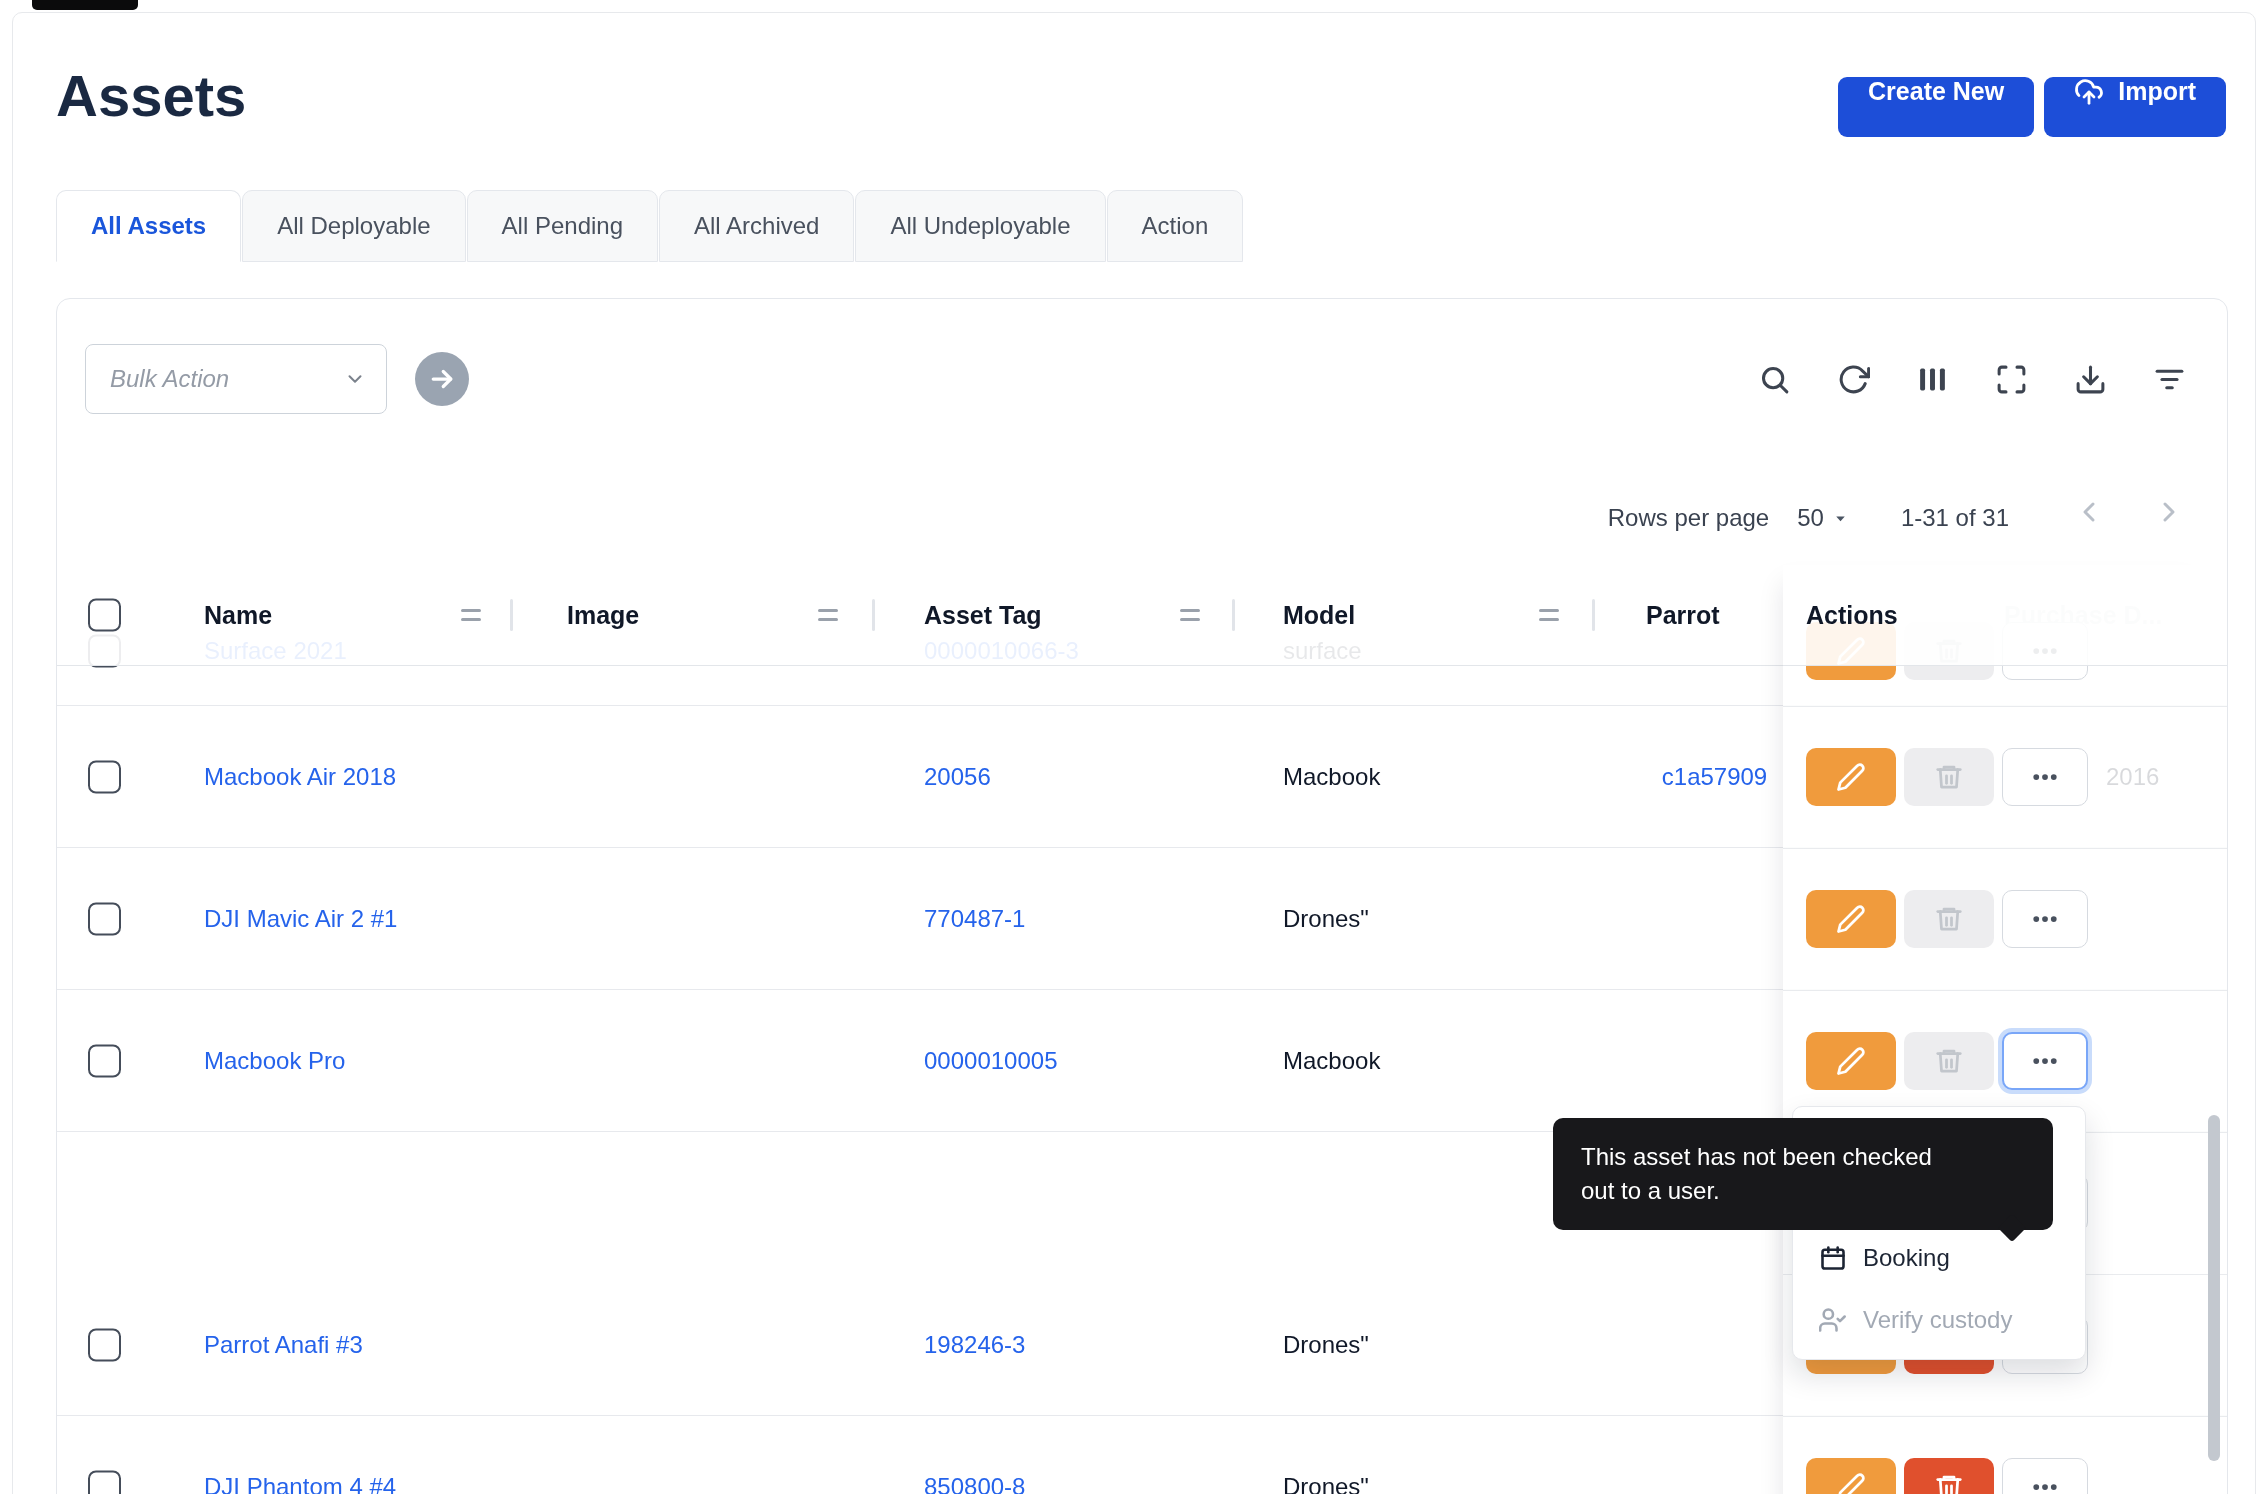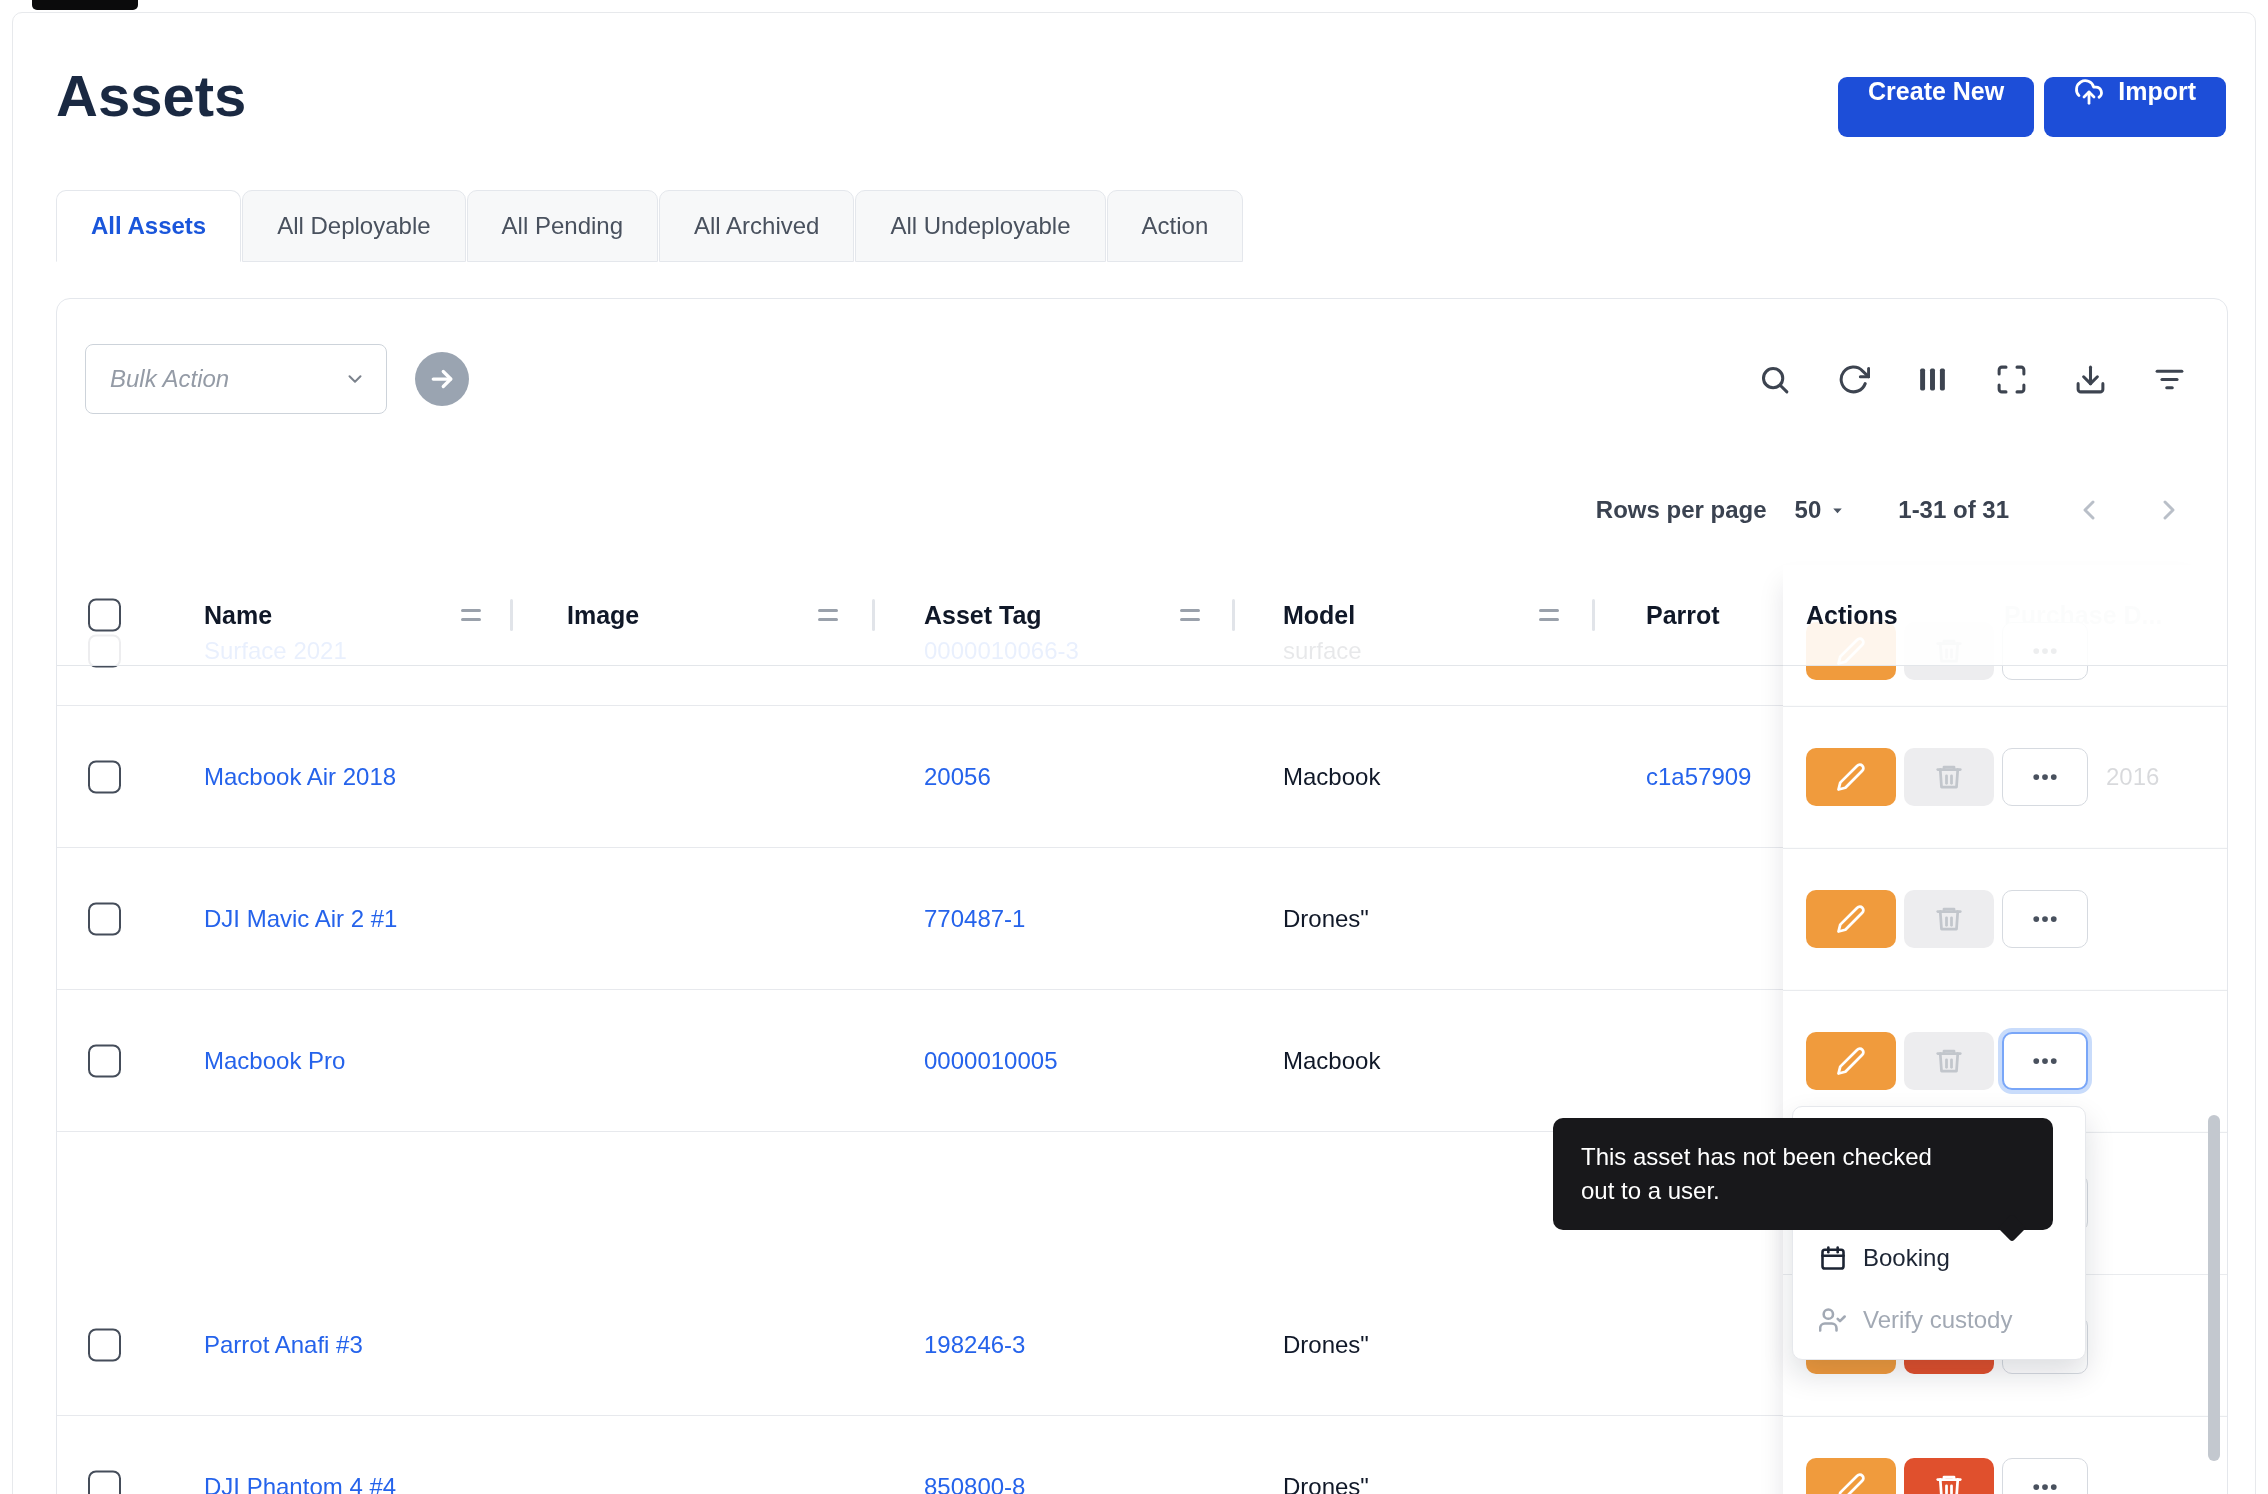--- a/index.html
+++ b/index.html
@@ -39,32 +39,32 @@
 
   .bulk-go { position:absolute; left:358px; top:53px; width:54px; height:54px; border-radius:50%;
     background:#9aa4b1; display:flex; align-items:center; justify-content:center; }
   .bulk-go svg { width:30px; height:30px; color:#fff; }
 
   .toolbar-icons { position:absolute; top:63px; right:41px; display:flex; gap:45px; align-items:center; }
   .icon-btn { width:34px; height:34px; display:flex; align-items:center; justify-content:center; color:#3d4450; }
   .icon-btn svg { width:33px; height:33px; }
 
   .pagination { position:absolute; top:189px; right:38px; height:44px; display:flex;
-    align-items:center; font-size:24px; color:#3a4250;font-weight:bold; }
+    align-items:flex-end; font-size:24px; color:#3a4250; }
   .pg-label { margin-right:28px; }
   .pg-select { display:flex; align-items:center; gap:8px; cursor:pointer; margin-right:52px; }
   .pg-select svg { width:17px; height:17px; color:#4b5563; }
   .pg-range { margin-right:60px; }
   .pg-nav { width:40px; height:40px; display:flex; align-items:center; justify-content:center; color:#b9bfc8; }
   .pg-nav svg { width:32px; height:32px; }
   .pg-nav + .pg-nav { margin-left:40px; }
 
   .table-area { position:absolute; left:0; top:266px; right:0; bottom:0; }
 
-  .cell { position:absolute; transform:translateY(-50%); font-size:24px; white-space:nowrap; }
+  .cell { position:absolute; transform:translateY(-50%); font-size:24px; white-space:nowrap;text-align:center; }
   .row .cell { top:50%; }
   .prow .cell { top:86px; }
   .c-check { left:31px; } .c-name { left:147px; } .c-img { left:510px; }
   .c-tag { left:867px; } .c-model { left:1226px; }
   .c-serial { left:1589px; width:137px; overflow:hidden; }
   .c-purchase { left:2049px; }
   .link { color:#2563eb; cursor:pointer; }
 
   .checkbox { width:33px; height:33px; border:2px solid #454d5a; border-radius:8px;
     background:#fff; display:block; cursor:pointer; }

